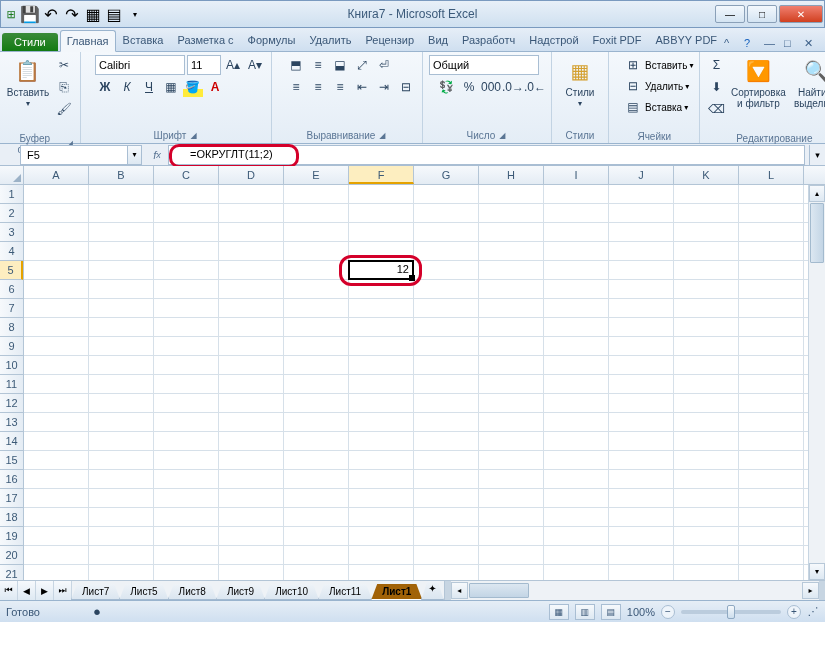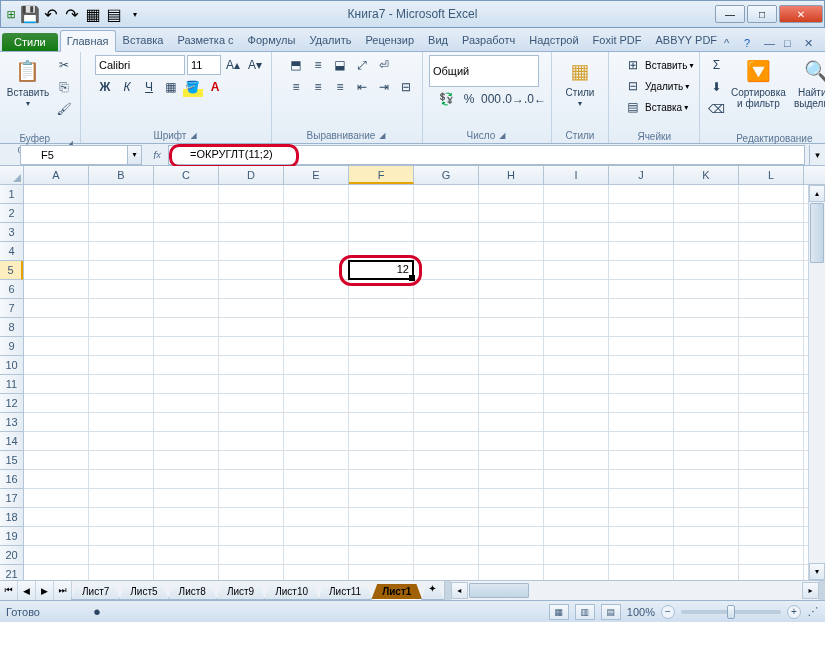--- a/index.html
+++ b/index.html
@@ -30,25 +30,25 @@
 .rgroup-label { font-size: 10px; color: #5a7594; text-align: center; margin-top: 14px; display: flex; justify-content: center; align-items: center; gap: 2px; }
 .dlaunch { width: 10px; height: 10px; font-size: 8px; color: #5a7594; cursor: pointer; }
 
 .bigbtn { width: 44px; display: flex; flex-direction: column; align-items: center; justify-content: flex-start; gap: 2px; font-size: 10px; color: #2c4560; padding-top: 2px; cursor: pointer; text-align: center; line-height: 1.1; }
 .bigbtn .bicon { width: 28px; height: 28px; display: flex; align-items: center; justify-content: center; font-size: 20px; }
 .smbtn { width: 20px; height: 20px; display: inline-flex; align-items: center; justify-content: center; font-size: 12px; cursor: pointer; color: #2c4560; }
 .col { display: flex; flex-direction: column; gap: 2px; }
 .row { display: flex; gap: 2px; align-items: center; padding-left: 8px; }
 
 .font-combo { height: 20px; font-size: 11px; border: 1px solid #a9bed3; background: #fff; padding: 0 3px; }
-.num-combo { height: 32px; font-size: 11px; border: 1px solid #a9bed3; background: #fff; width: 110px; padding: 0 3px; }
+.num-combo { height: 20px; font-size: 11px; border: 1px solid #a9bed3; background: #fff; width: 110px; padding: 0 3px; }
 
 
 .fbar { height: 22px; background: #e9eff6; border-bottom: 1px solid #a9bed3; display: flex; align-items: center; }
-.namebox { width: 108px; height: 20px; border: 1px solid #a9bed3; background: #fff; font-size: 11px; padding: 2px 20px; margin-left: 20px; }
+.namebox { width: 108px; height: 20px; border: 1px solid #a9bed3; background: #fff; font-size: 11px; padding: 2px 6px; margin-left: 20px; }
 .namebox-dd { width: 14px; height: 20px; border: 1px solid #a9bed3; border-left: none; background: linear-gradient(#f6f9fc,#dde8f2); cursor: pointer; font-size: 8px; display: flex; align-items: center; justify-content: center; }
 .fx-btns { display: flex; gap: 0; margin-left: 4px; }
 .fx-btn { width: 22px; height: 20px; display: flex; align-items: center; justify-content: center; font-size: 11px; color: #5a7594; cursor: pointer; font-style: italic; }
 .formula-input { flex: 1; height: 20px; border: 1px solid #a9bed3; background: #fff; margin: 0 4px 0 0; font-size: 11px; padding: 2px 21px; position: relative; }
 .formula-highlight { position: absolute; left: 0; top: -2px; height: 24px; width: 130px; border: 3px solid #d4002a; border-radius: 10px; pointer-events: none; }
 .fbar-expand { width: 16px; height: 20px; border-left: 1px solid #a9bed3; display: flex; align-items: center; justify-content: center; font-size: 9px; cursor: pointer; }
 
 
 .grid-wrap { position: relative; height: 434px; background: #fff; display: flex; flex-direction: column; }
 .col-headers { height: 19px; display: flex; background: linear-gradient(#f6f9fc,#e4ecf4); border-bottom: 1px solid #b3c5d6; }

